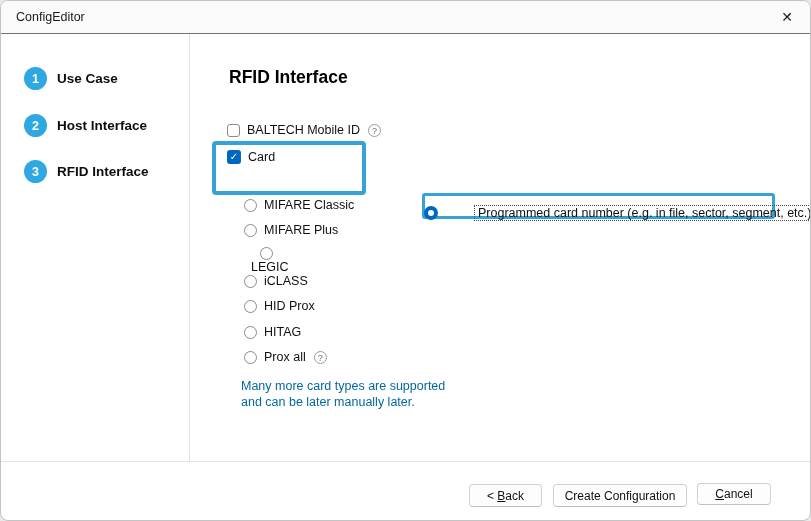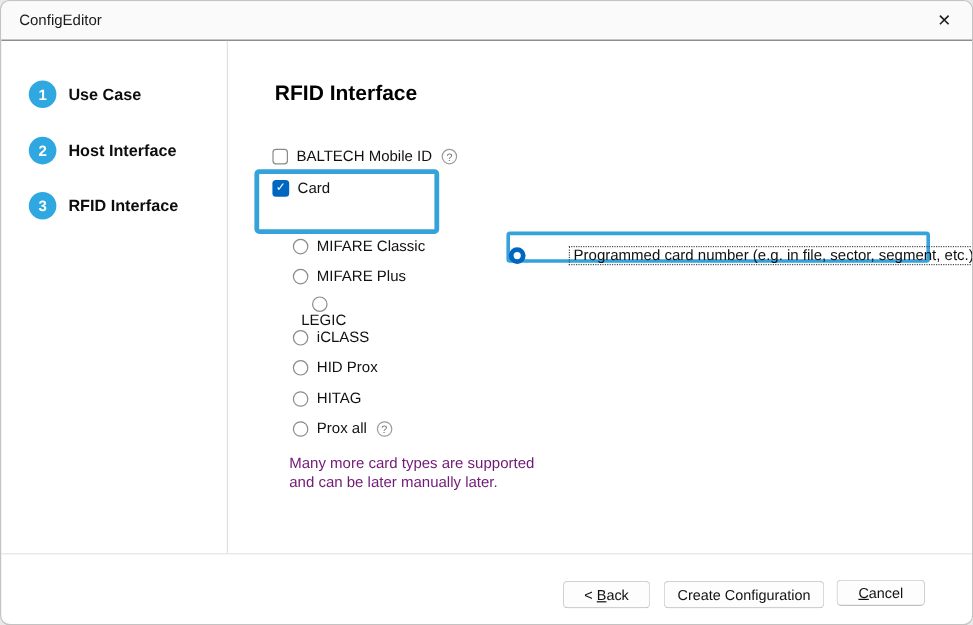--- a/index.html
+++ b/index.html
@@ -97,21 +97,21 @@
     box-sizing:border-box;
     flex:0 0 auto;
   }
   .focus-dotted{
     border:1px dotted #4d4d4d;
     padding:0 3px;
     margin-left:4px;
   }
   .note{
     position:absolute;left:240px;top:378px;
-    font-size:12.5px;color:#701a75;line-height:15.5px;
+    font-size:12.5px;color:#0369a1;line-height:15.5px;
   }
   
   .hl-box{
     position:absolute;
     border:4px solid #35a2da;
     border-radius:4px;
     pointer-events:none;
     box-sizing:border-box;
   }
   .hl-box.thin{border-width:3px;border-radius:3px;}

